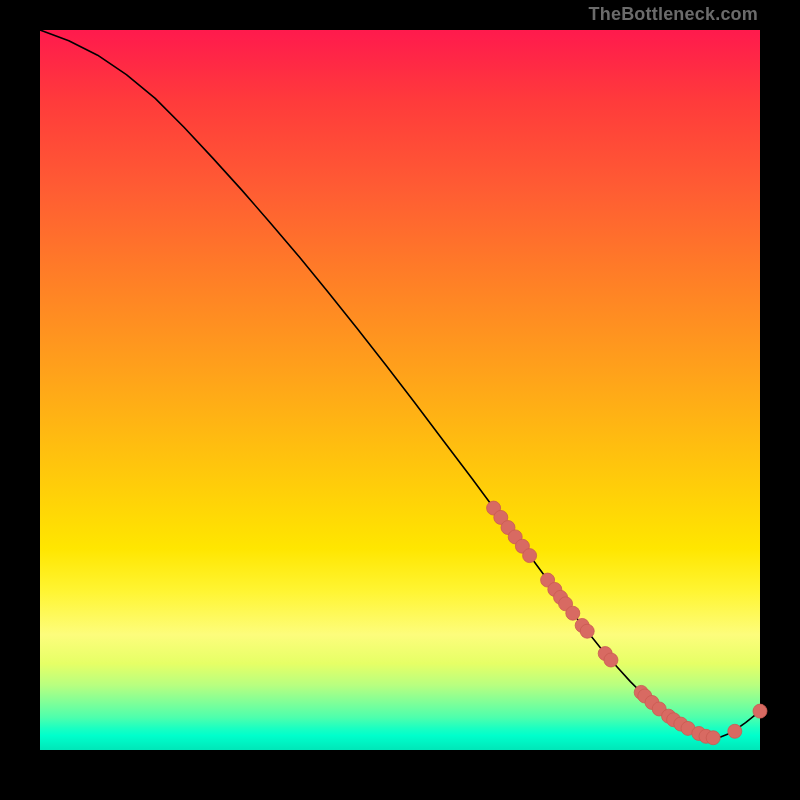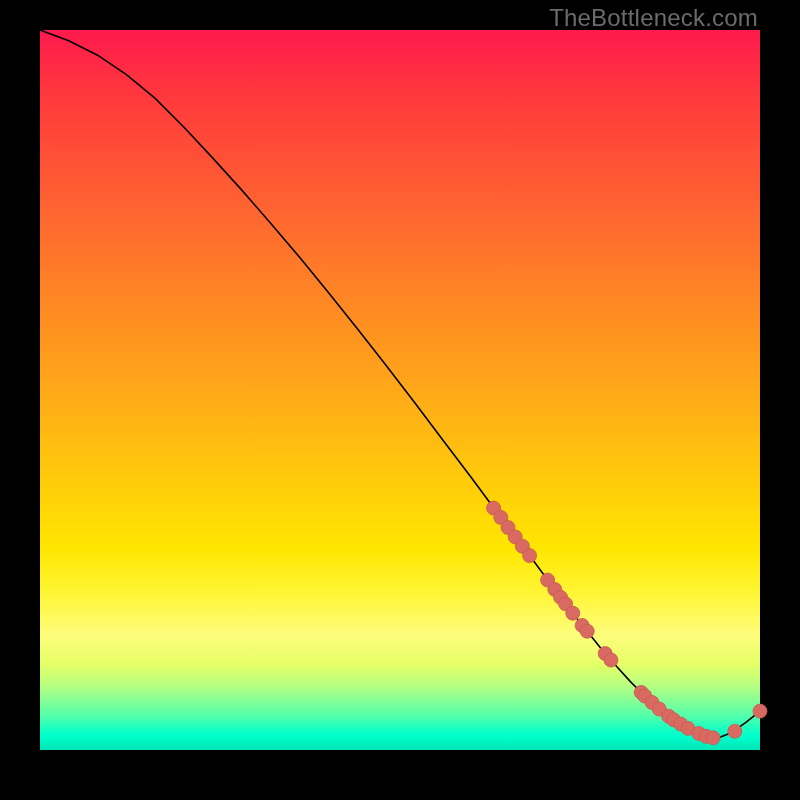--- a/index.html
+++ b/index.html
@@ -46,22 +46,22 @@
     top: 0;
     width: 720px;
     height: 720px;
     overflow: visible;
   }
   .watermark {
     position: absolute;
     top: 4px;
     right: 42px;
     font-family: Arial, Helvetica, sans-serif;
-    font-size: 24px;
-    font-weight: 400;
+    font-size: 18px;
+    font-weight: 700;
     color: #6b6b6b;
     letter-spacing: 0.2px;
     user-select: none;
   }
 </style>
 </head>
 <body>
 
 <div class="chart-wrap">
   <div class="watermark">TheBottleneck.com</div>

